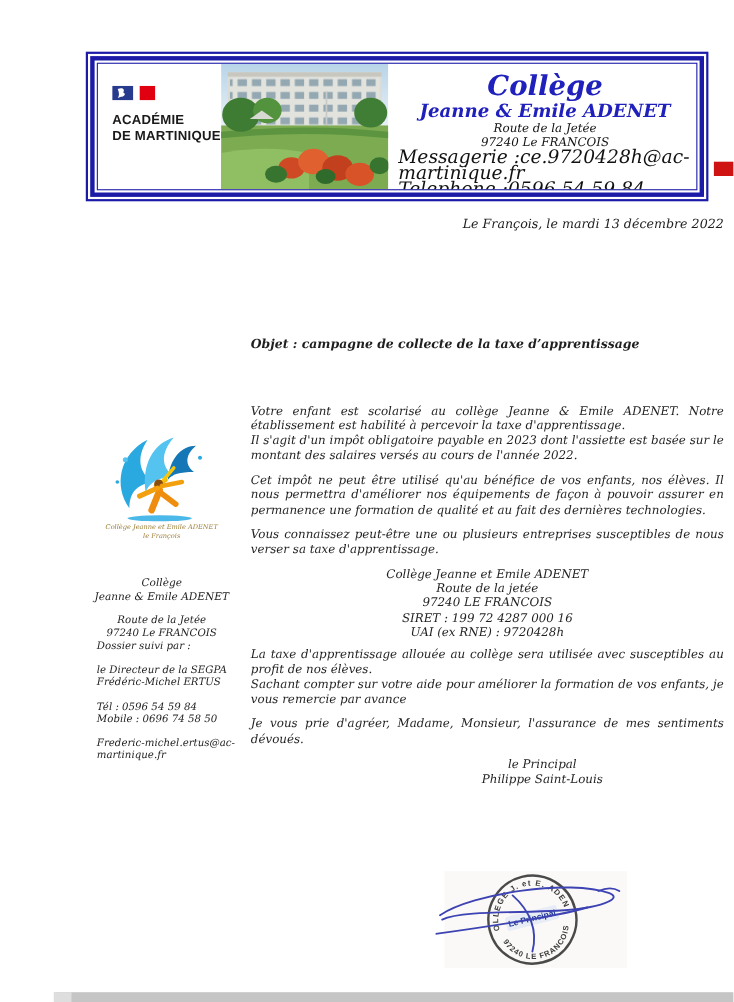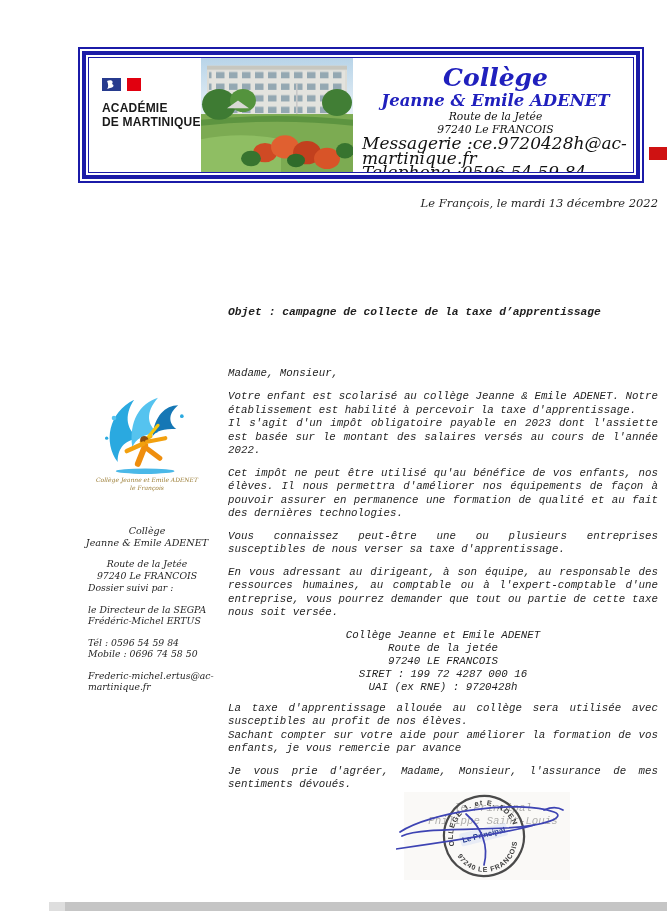--- a/index.html
+++ b/index.html
@@ -34,21 +34,21 @@
   .redmark{position:absolute;left:649px;top:147px;width:18px;height:13px;background:#cf1212;}
   
   .sidebar{position:absolute;left:78px;top:390px;width:138px;font-style:italic;font-size:9.3px;line-height:11.5px;text-align:center;}
   .logo svg{display:block;margin:0 auto;}
   .logo-caption{margin-top:-14px;font-size:6px;line-height:7.5px;color:#9b7d35;}
   .sb-college{margin-top:34px;font-size:9.6px;line-height:12px;}
   .sb-addr{margin-top:9px;font-size:9.3px;line-height:12px;}
   .sb-dossier{text-align:left;padding-left:10px;font-size:9.3px;line-height:11.5px;}
   .sb-dossier .grp{margin-bottom:10px;}
   
-  .main{position:absolute;left:228px;top:306px;width:430px;font-style:italic;font-size:10.8px;line-height:13.5px;font-family:Liberation Mono, monospace;}
+  .main{position:absolute;left:228px;top:306px;width:430px;font-style:italic;font-size:10.8px;line-height:13.5px;}
   .subject{font-weight:bold;font-size:11.3px;margin-bottom:47px;}
   .salutation{margin-bottom:10px;}
   .main p.body{text-align:justify;margin-bottom:9px;}
   .main p.tight{margin-bottom:0;}
   .org-block{text-align:center;margin:3px 0 7px 0;line-height:13.2px;}
   .sigblock{width:330px;margin-left:100px;text-align:center;margin-top:10px;line-height:13.5px;}
   
   .stamp{position:absolute;left:396px;top:786px;width:182px;height:102px;}
   
   .scroll-track{position:absolute;left:49px;top:902px;width:618px;height:9px;background:#c5c5c5;}
@@ -174,26 +174,24 @@
       </div>
       <div class="grp">
         <div>Frederic-michel.ertus@ac-</div>
         <div>martinique.fr</div>
       </div>
     </div>
   </div>
 
   <div class="main">
     <div class="subject">Objet : campagne de collecte de la taxe d’apprentissage</div>
-    <div class="salutation">Madame, Monsieur,</div>
     <p class="body tight">Votre enfant est scolarisé au collège Jeanne &amp; Emile ADENET. Notre établissement est habilité à percevoir la taxe d'apprentissage.</p>
     <p class="body">Il s'agit d'un impôt obligatoire payable en 2023 dont l'assiette est basée sur le montant des salaires versés au cours de l'année 2022.</p>
     <p class="body">Cet impôt ne peut être utilisé qu'au bénéfice de vos enfants, nos élèves. Il nous permettra d'améliorer nos équipements de façon à pouvoir assurer en permanence une formation de qualité et au fait des dernières technologies.</p>
     <p class="body">Vous connaissez peut-être une ou plusieurs entreprises susceptibles de nous verser sa taxe d'apprentissage.</p>
-    <p class="body">En vous adressant au dirigeant, à son équipe, au responsable des ressources humaines, au comptable ou à l'expert-comptable d'une entreprise, vous pourrez demander que tout ou partie de cette taxe nous soit versée.</p>
     <div class="org-block">
       <div>Collège Jeanne et Emile ADENET</div>
       <div>Route de la jetée</div>
       <div>97240 LE FRANCOIS</div>
       <div>SIRET : 199 72 4287 000 16</div>
       <div>UAI (ex RNE) : 9720428h</div>
     </div>
     <p class="body tight">La taxe d'apprentissage allouée au collège sera utilisée avec susceptibles au profit de nos élèves.</p>
     <p class="body">Sachant compter sur votre aide pour améliorer la formation de vos enfants, je vous remercie par avance</p>
     <p class="body">Je vous prie d'agréer, Madame, Monsieur, l'assurance de mes sentiments dévoués.</p>

